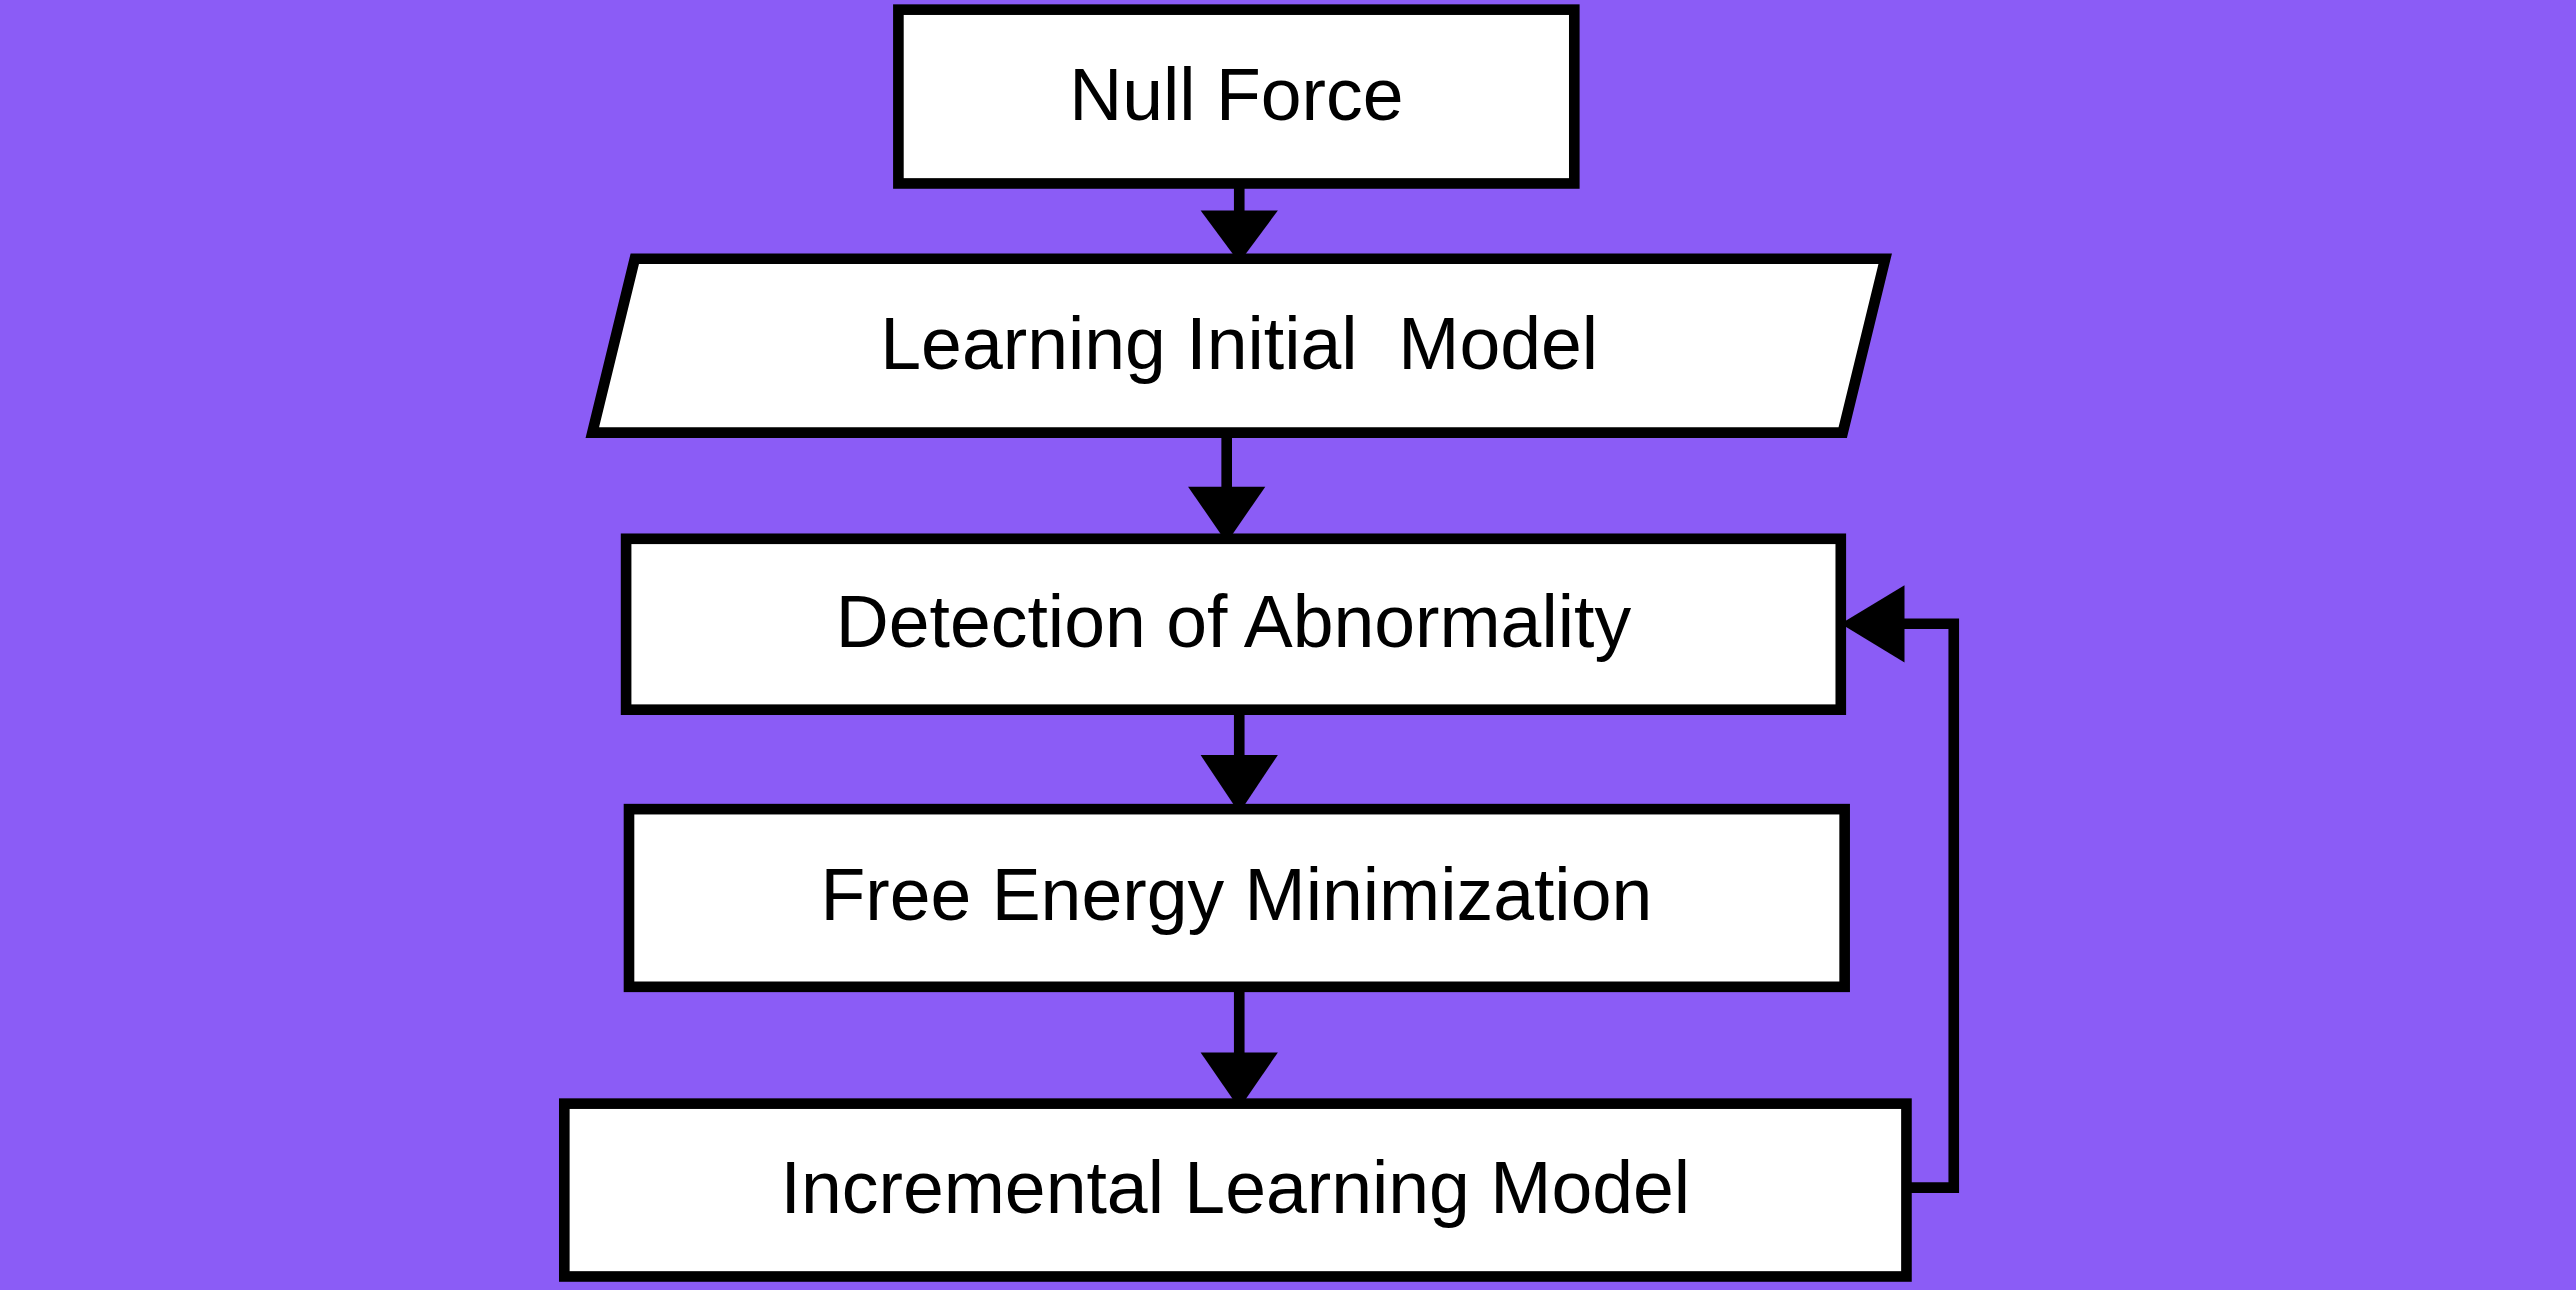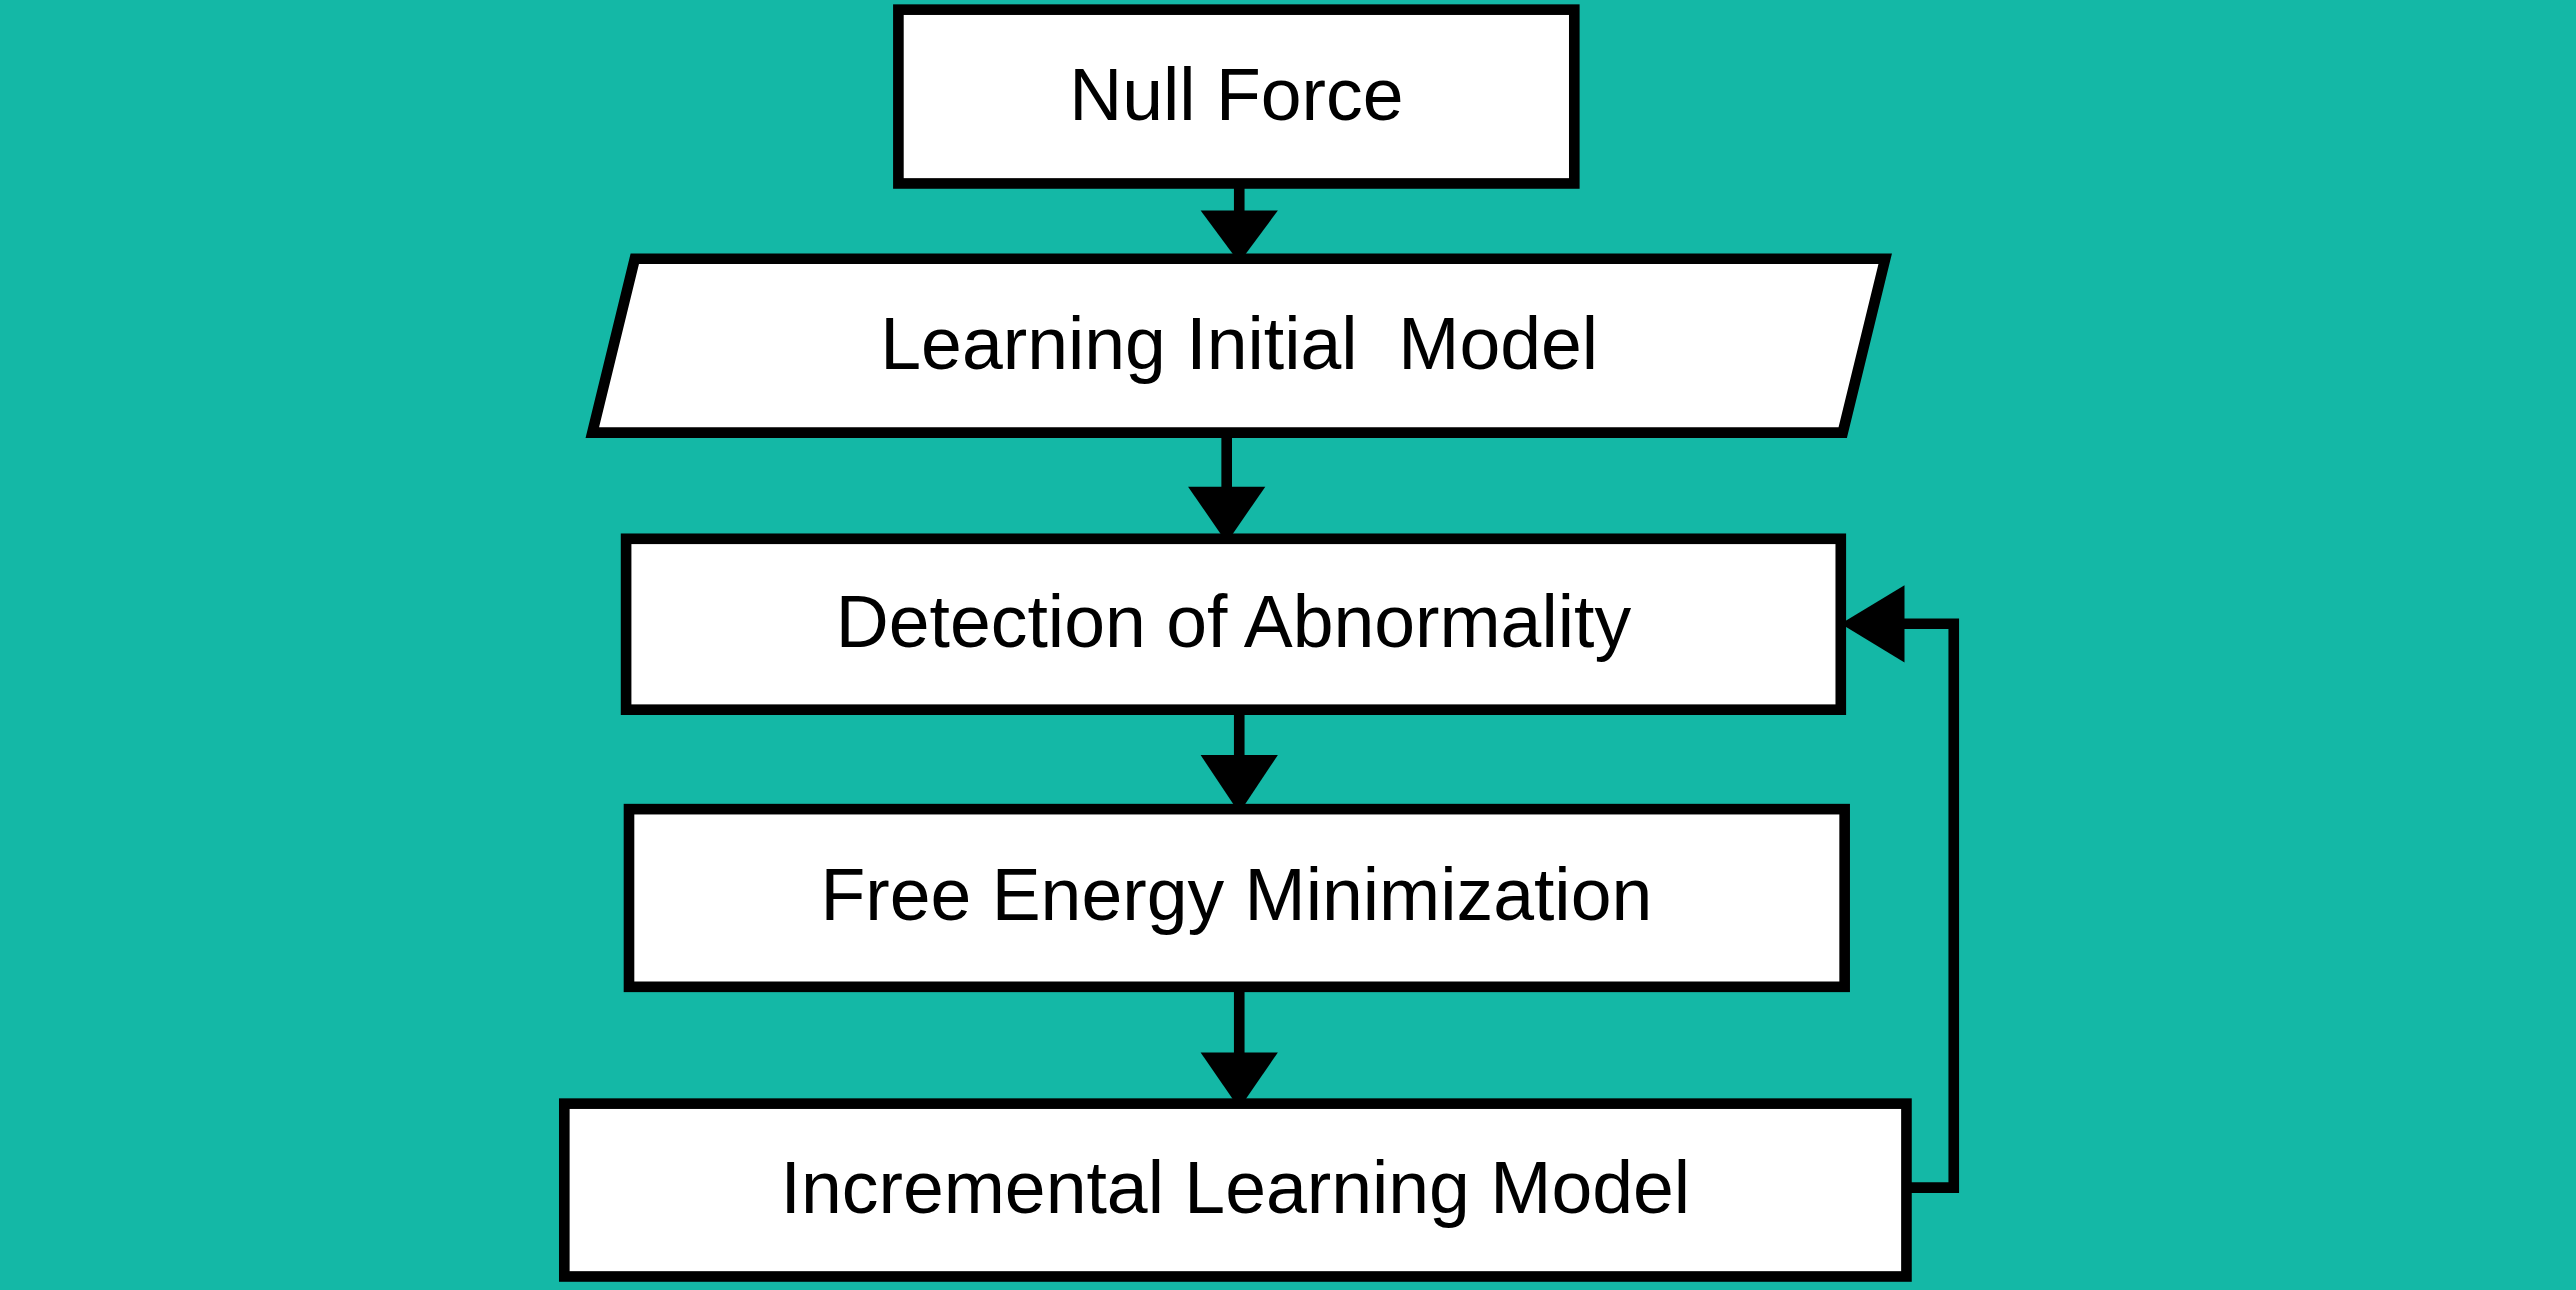--- a/index.html
+++ b/index.html
@@ -10,21 +10,21 @@
   body {
     width: 2576px;
     height: 1290px;
     overflow: hidden;
     font-family: "Liberation Sans", sans-serif;
   }
   #flow-root {
     position: relative;
     width: 2576px;
     height: 1290px;
-    background: #14b8a6;
+    background: #8b5cf6;
   }
   svg.flow-canvas {
     display: block;
     width: 2576px;
     height: 1290px;
   }
   .node-shape {
     fill: #ffffff;
     stroke: #000000;
     stroke-width: 11;

